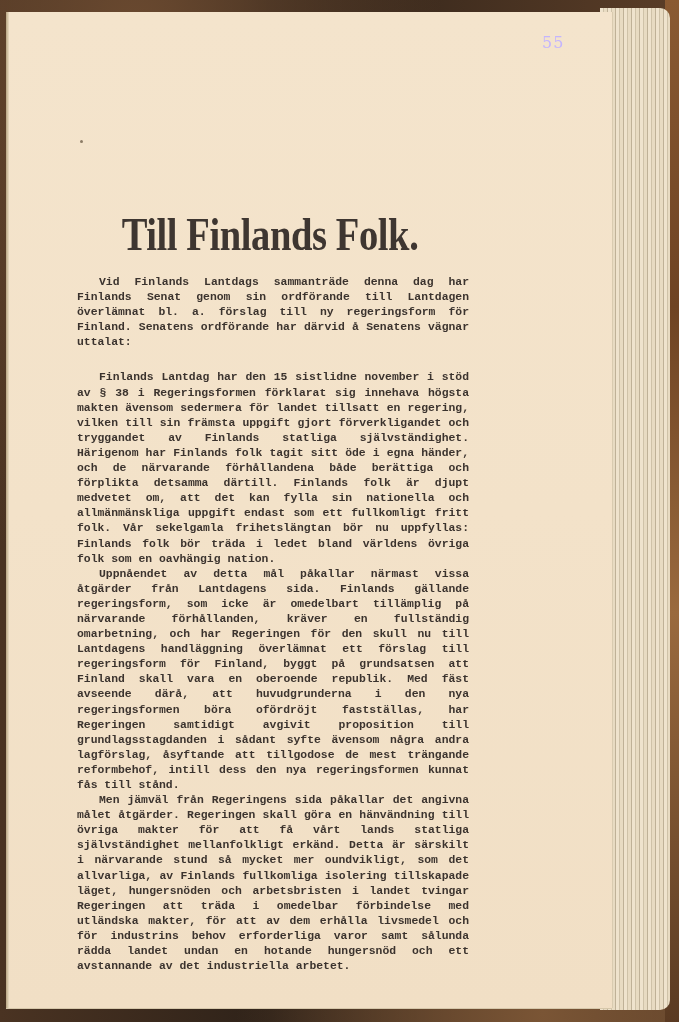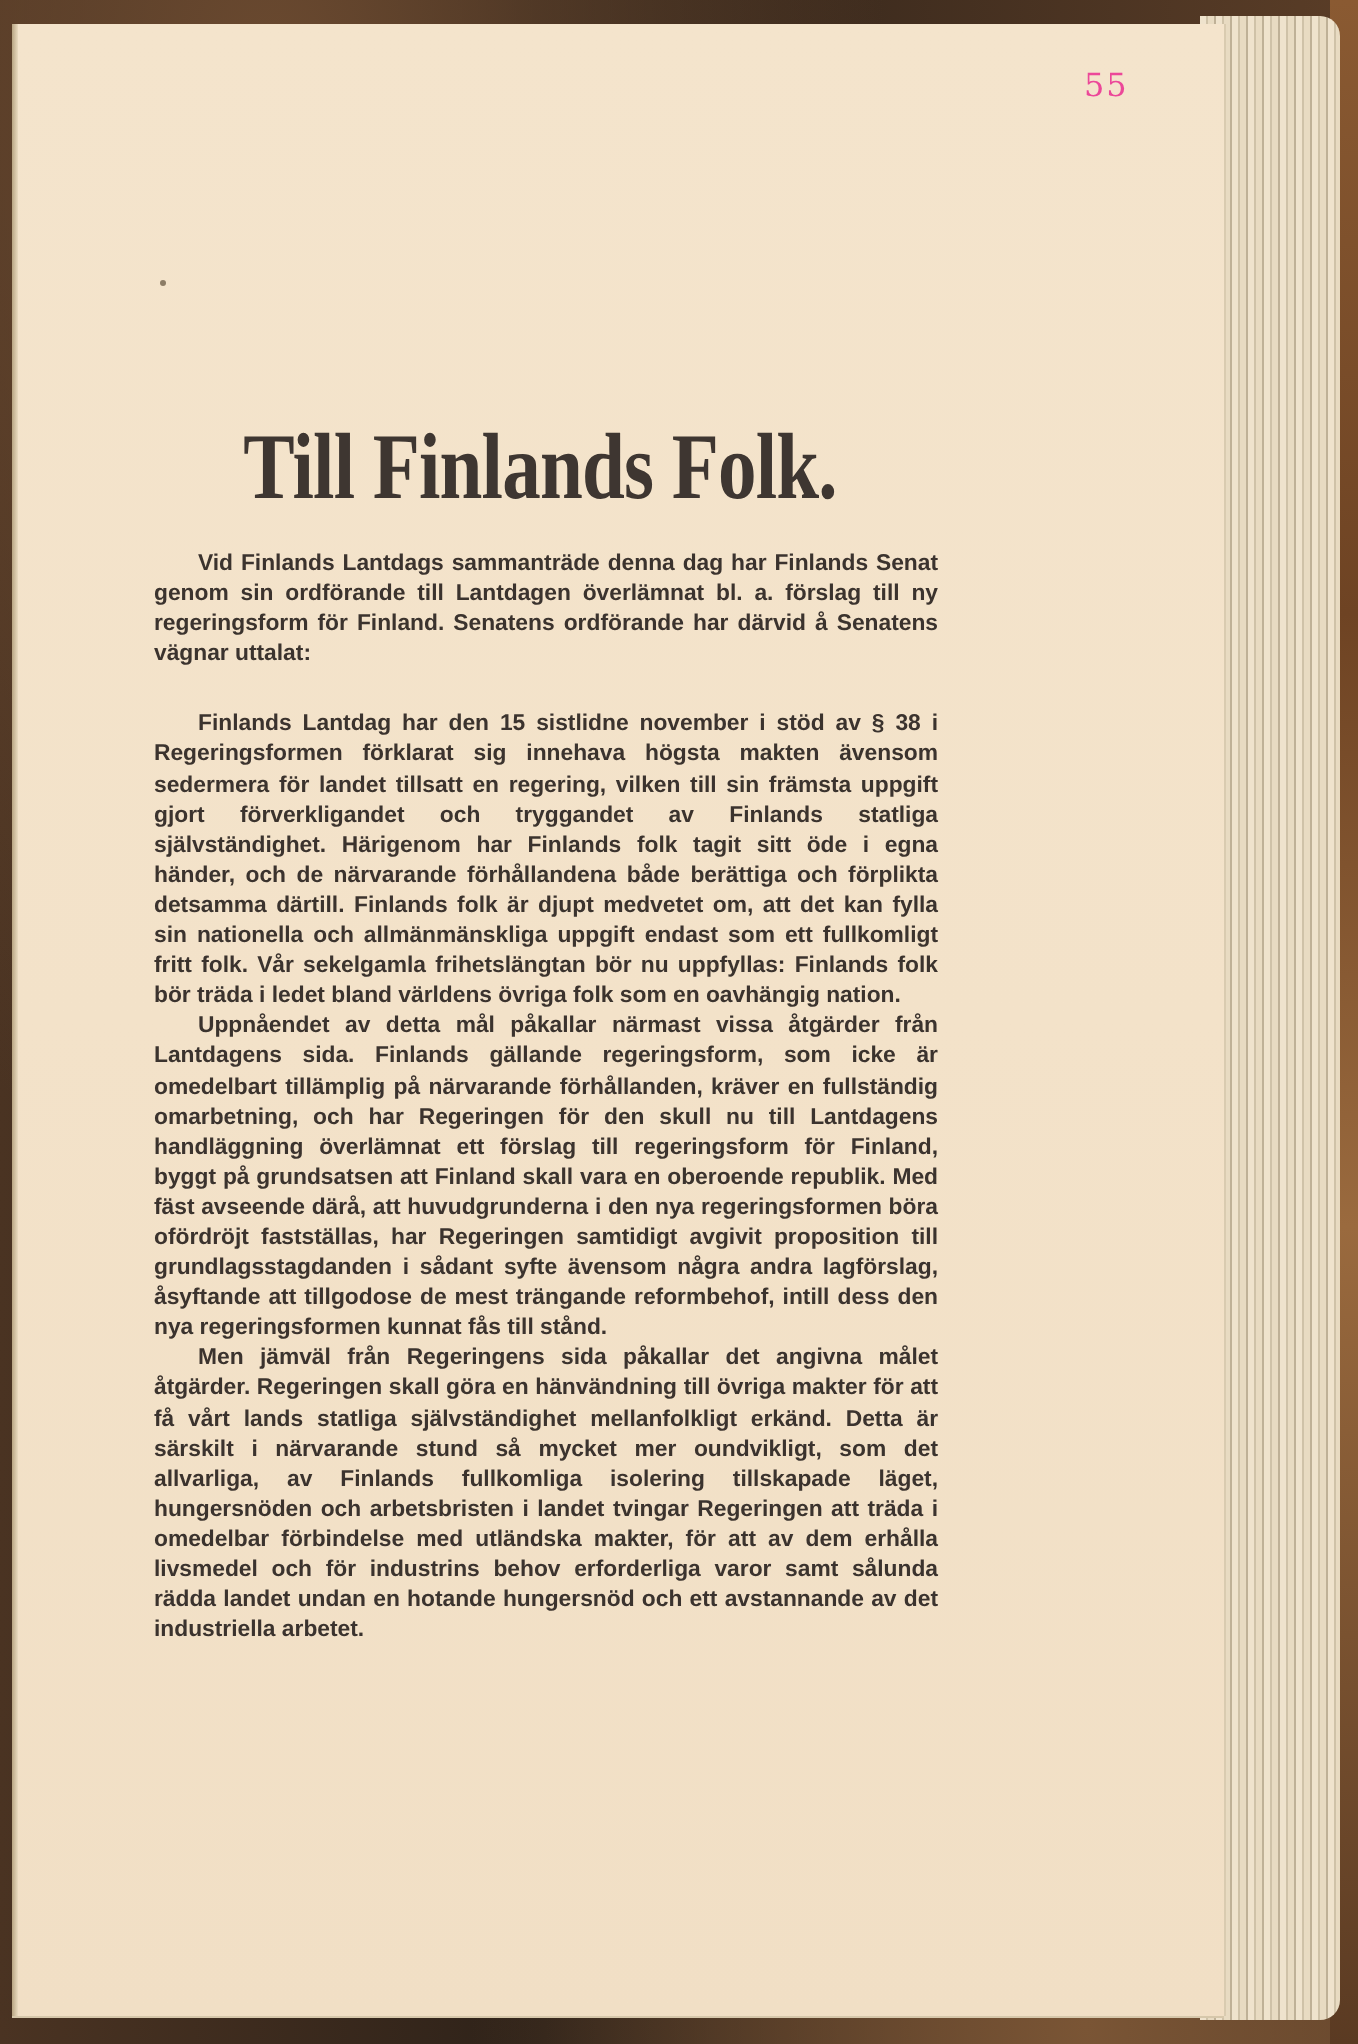--- a/index.html
+++ b/index.html
@@ -58,21 +58,21 @@
       left: 6px; top: 12px;
       width: 3px; height: 996px;
       background: linear-gradient(90deg, #b8a583, #eadbc0);
     }
     .page-number {
       position: absolute;
       left: 542px;
       top: 33px;
       font-family: "DejaVu Serif", serif;
       font-size: 16px;
-      color: #ec4899;
+      color: #c4b5fd;
       letter-spacing: 1px;
     }
     .speck {
       position: absolute;
       left: 80px; top: 140px;
       width: 3px; height: 3px;
       background: #8c7c66;
       border-radius: 50%;
     }
     .title {
@@ -88,21 +88,21 @@
       color: #3e3631;
       transform: scaleX(0.82);
       transform-origin: center;
       letter-spacing: -0.5px;
     }
     .body-text {
       position: absolute;
       left: 77px;
       top: 275px;
       width: 392px;
-      font-family: Liberation Sans, sans-serif;
+      font-family: Liberation Mono, monospace;
       font-weight: bold;
       font-size: 11.4px;
       line-height: 15.1px;
       color: #3b332e;
       text-align: justify;
     }
     .para {
       margin: 0;
       text-indent: 22px;
       hyphens: manual;

